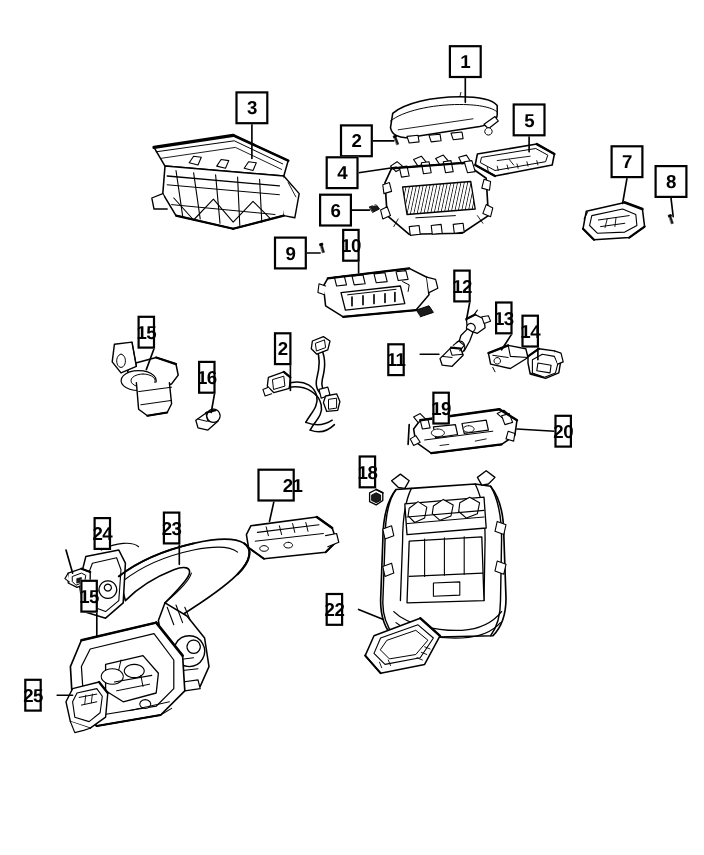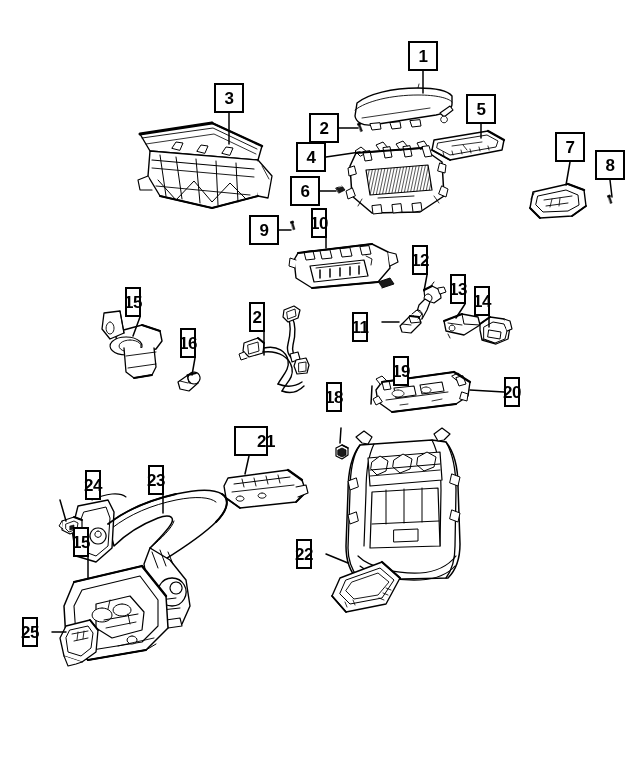--- a/index.html
+++ b/index.html
@@ -545,21 +545,21 @@
       <div class="callout" style="left: 595px; top: 150px;">8</div>
       <div class="callout" style="left: 249px; top: 215px;">9</div>
       <div class="callout wide" style="left: 311px; top: 208px;">10</div>
       <div class="callout wide" style="left: 352px; top: 312px;">11</div>
       <div class="callout wide" style="left: 412px; top: 245px;">12</div>
       <div class="callout wide" style="left: 450px; top: 274px;">13</div>
       <div class="callout wide" style="left: 474px; top: 286px;">14</div>
       <div class="callout wide" style="left: 125px; top: 287px;">15</div>
       <div class="callout wide" style="left: 180px; top: 328px;">16</div>
       <div class="callout wide" style="left: 249px; top: 302px;">2</div>
-      <div class="callout wide" style="left: 326px; top: 382px;">18</div>
+      <div class="callout wide" style="left: 326px; top: 414px;">18</div>
       <div class="callout wide" style="left: 357px; top: 356px; margin-left: 36px;">19</div>
       <div class="callout wide" style="left: 504px; top: 377px;">20</div>
       <div class="callout wide" style="left: 234px; top: 426px; padding-left: 30px;">21</div>
       <div class="callout wide" style="left: 296px; top: 539px;">22</div>
       <div class="callout wide" style="left: 148px; top: 465px;">23</div>
       <div class="callout wide" style="left: 45px; top: 470px; margin-left: 40px;">24</div>
       <div class="callout wide" style="left: 22px; top: 617px;">25</div>
       <div class="callout wide" style="left: 73px; top: 527px;">15</div>
     </div>
 

